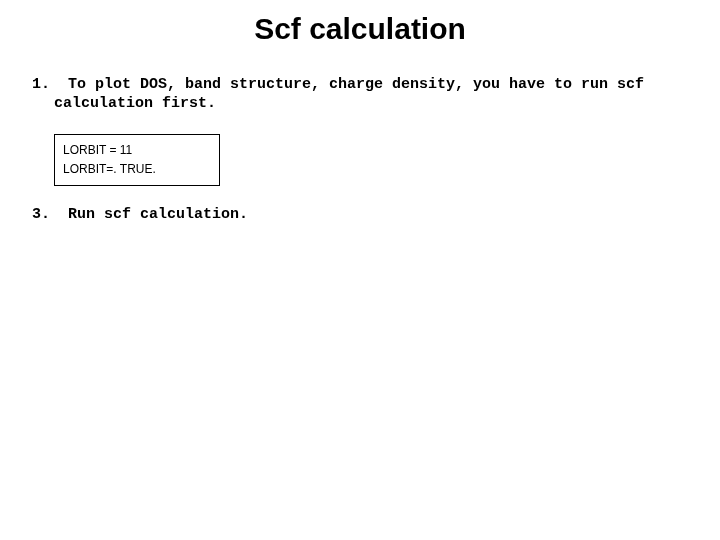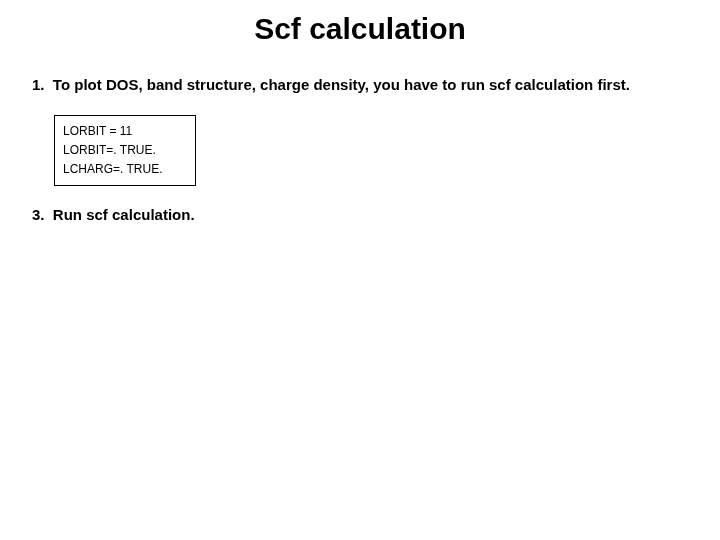--- a/index.html
+++ b/index.html
@@ -18,41 +18,42 @@
     .title {
       text-align: center;
       font-size: 30px;
       font-weight: bold;
       margin-bottom: 30px;
       margin-top: 2px;
     }
     ol {
       list-style: none;
       padding-left: 12px;
+      font-family: Liberation Mono, monospace;
     }
     ol li {
       font-size: 15px;
       font-weight: bold;
       margin-bottom: 16px;
       padding-left: 22px;
       text-indent: -22px;
       line-height: 1.25;
     }
     .code-box {
       border: 1.5px solid #000000;
       display: inline-block;
       padding: 6px 10px 6px 8px;
       margin-left: 34px;
       margin-top: 4px;
       margin-bottom: 20px;
       font-weight: normal;
       font-size: 12px;
       line-height: 1.6;
       font-family: Arial, Helvetica, sans-serif;
-      width: 142px;
+      width: 166px;
     }
     .code-line {
       white-space: nowrap;
     }
   </style>
 </head>
 <body>
 
 
 
@@ -60,21 +61,20 @@
 
 <ol>
   <li>
     <span>1.</span>&nbsp;&nbsp;<span>To plot DOS, band structure, charge density, you have to run scf calculation first.</span>
   </li>
 </ol>
 
 <div class="code-box">
   <div class="code-line">LORBIT = 11</div>
   <div class="code-line">LORBIT=. TRUE.</div>
-  <div class="code-line">LCHARG=. TRUE.</div>
 </div>
 
 <ol>
   <li>
     <span>3.</span>&nbsp;&nbsp;<span>Run scf calculation.</span>
   </li>
 </ol>
 
 
 

